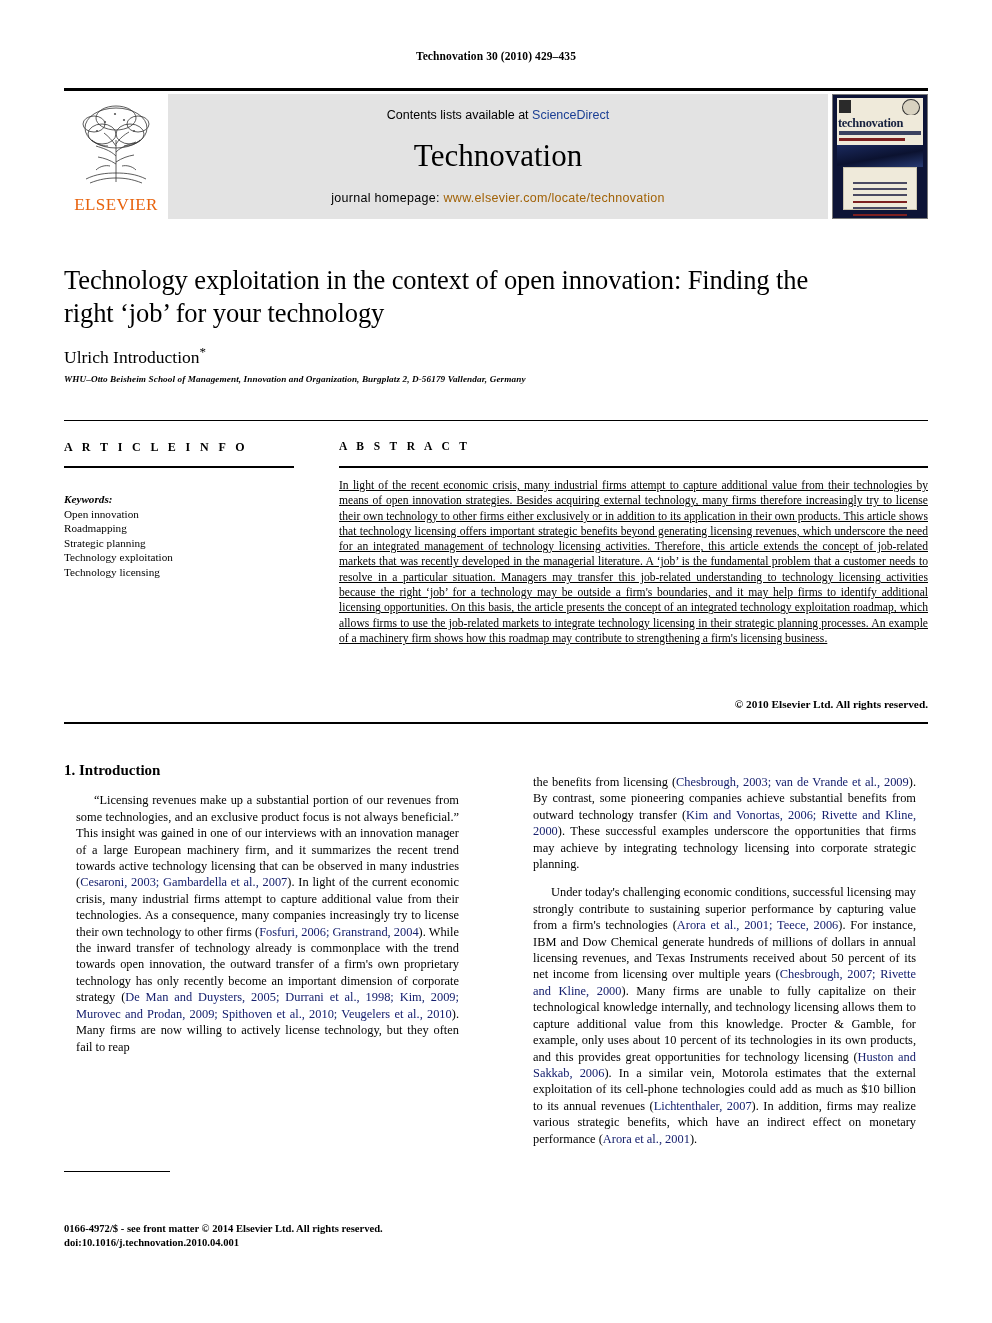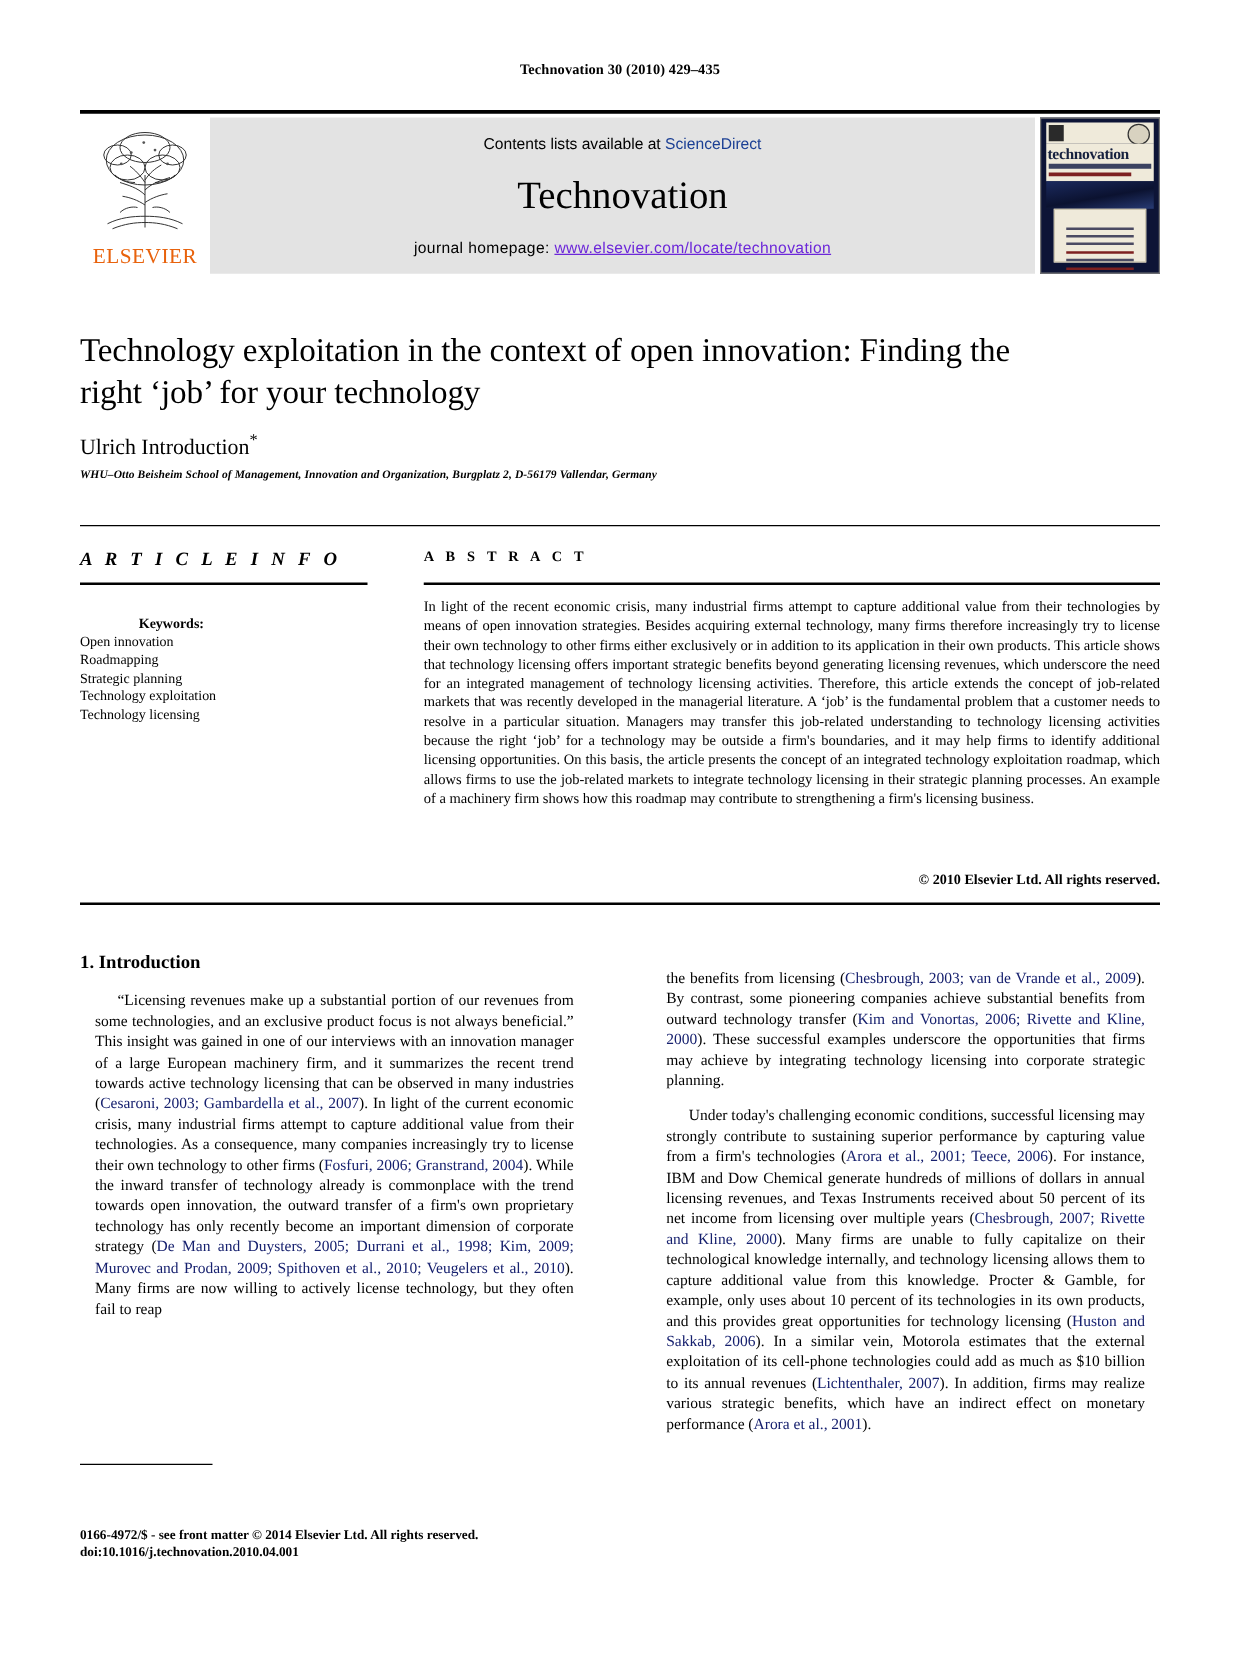--- a/index.html
+++ b/index.html
@@ -108,22 +108,21 @@
     position: absolute;
     bottom: 14px;
     left: 0; right: 0;
     text-align: center;
     font-family: "Liberation Sans", sans-serif;
     font-size: 12.5px;
     letter-spacing: 0.3px;
     color: #000;
   }
   .banner-line3 .home-url {
-    color: #6d28d9;
-    text-decoration: underline;
+    color: #a16207;
   }
   .cover-thumb {
     width: 96px;
     flex: 0 0 96px;
     margin-left: 4px;
     position: relative;
     background: #0d1436;
     border: 1px solid #777;
     box-sizing: border-box;
     overflow: hidden;
@@ -237,23 +236,22 @@
     top: 420px;
     width: 864px;
     border-top: 1px solid #000;
   }
   .info-head {
     position: absolute;
     left: 64px;
     top: 440px;
     font-family: "Liberation Serif", serif;
     font-weight: bold;
-    font-size: 15px;
+    font-size: 12px;
     letter-spacing: 3.4px;
-    font-style: italic;
   }
   .abstract-head {
     position: absolute;
     left: 339px;
     top: 440px;
     font-family: "Liberation Serif", serif;
     font-weight: bold;
     font-size: 11.5px;
     letter-spacing: 3.4px;
   }
@@ -274,33 +272,34 @@
   .keywords {
     position: absolute;
     left: 64px;
     top: 492px;
     width: 240px;
     font-family: "Liberation Serif", serif;
     font-size: 11.2px;
     line-height: 14.6px;
   }
   .keywords .kw-head {
-    font-weight: bold;
-    margin-left: 47px;
+    font-style: italic;
+    font-weight: bold;
   }
   .abstract-body {
     position: absolute;
     left: 339px;
     top: 478px;
     width: 589px;
     font-family: "Liberation Serif", serif;
     font-size: 11.6px;
     line-height: 15.3px;
     text-align: justify;
     text-justify: inter-word;
+    text-decoration: underline;
   }
   .copyright {
     position: absolute;
     left: 339px;
     top: 698px;
     width: 589px;
     text-align: right;
     font-family: "Liberation Serif", serif;
     font-weight: bold;
     font-size: 11.3px;

